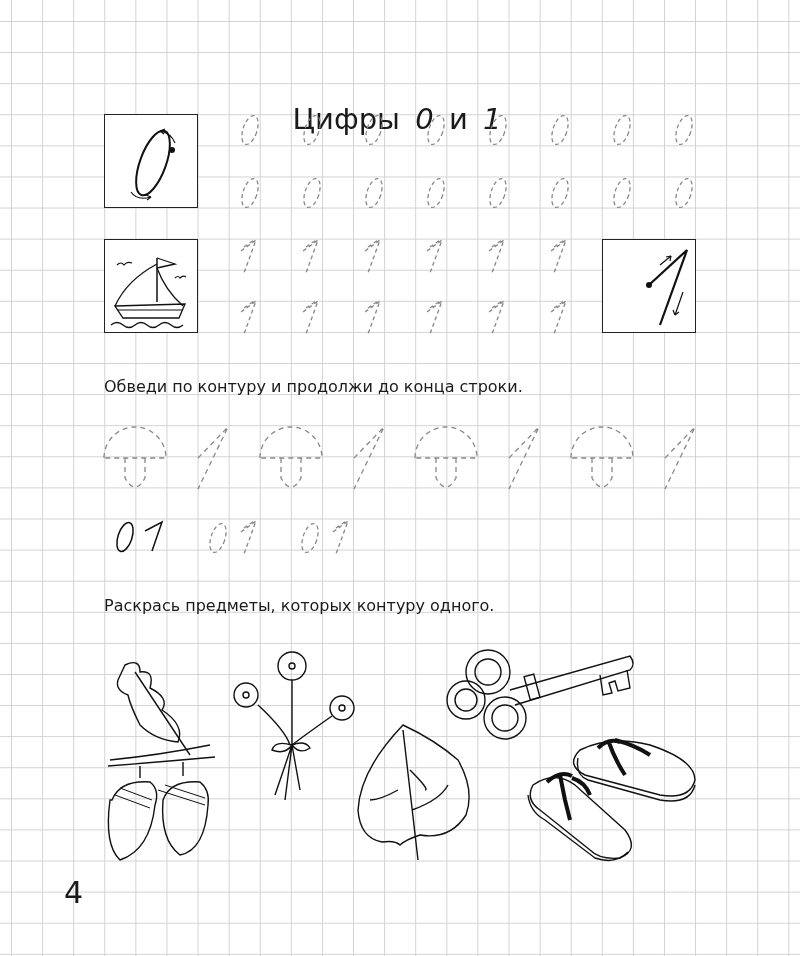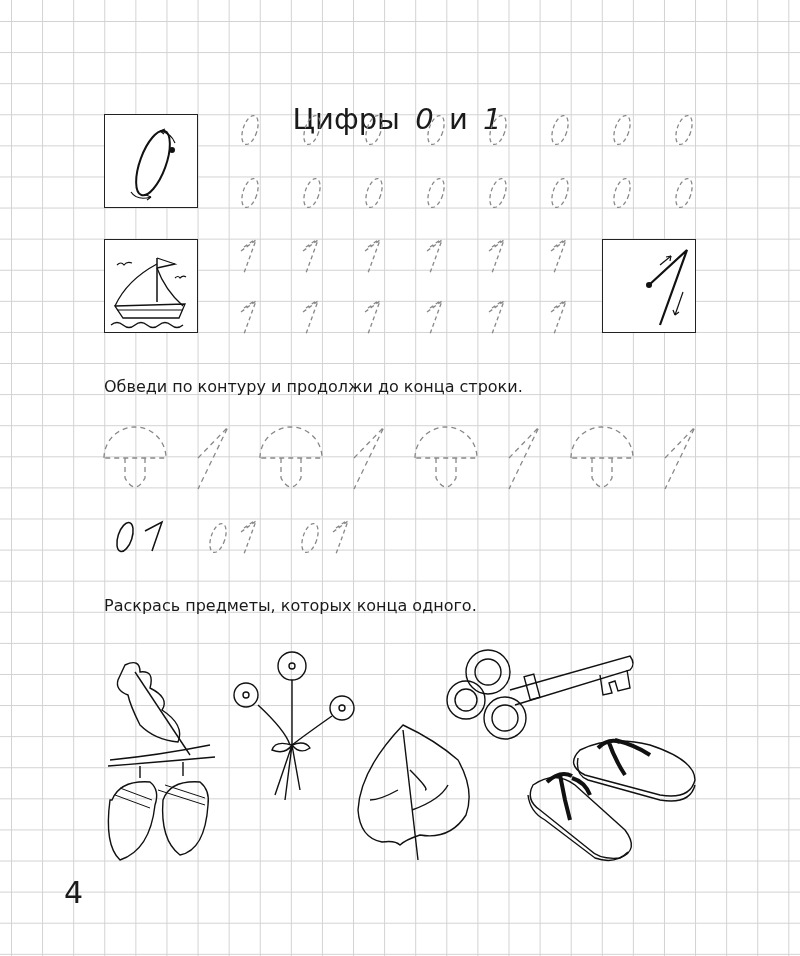--- a/index.html
+++ b/index.html
@@ -128,21 +128,21 @@
     <ellipse cx="125" cy="537" rx="7" ry="15" transform="rotate(18 125 537)" fill="none" stroke="#111" stroke-width="1.5"></ellipse>
     <path d="M145 531 L162 522 L152 551" fill="none" stroke="#111" stroke-width="1.5"></path>
     <use href="#z0" x="218" y="538"></use>
       <use href="#o1" x="250" y="538"></use>
     <use href="#z0" x="310" y="538"></use>
       <use href="#o1" x="342" y="538"></use>
   </g>
 </svg>
 
 <div class="instr" style="top:377px;">Обведи по контуру и продолжи до конца строки.</div>
-<div class="instr" style="top:596px;">Раскрась предметы, которых конца одного.</div>
+<div class="instr" style="top:596px;">Раскрась предметы, которых контуру одного.</div>
 
 <svg class="abs" width="800" height="956">
   <g fill="none" stroke="#111" stroke-width="1.4">
     <path d="M125 665 Q140 658 140 672 Q155 670 150 688 Q170 698 162 710 Q185 725 178 742 Q155 740 140 725 Q130 705 128 695 Q115 690 118 680 Z"></path>
     <path d="M135 672 L190 755"></path>
     <path d="M110 760 Q160 755 210 745 M108 766 Q160 762 215 757"></path>
     <path d="M140 766 l0 12 M183 762 l0 14"></path>
     <path d="M112 800 Q120 780 150 782 Q160 790 155 805 Q150 850 120 860 Q104 845 110 800 Z"></path>
     <path d="M163 800 Q170 780 200 782 Q210 790 208 805 Q205 850 180 855 Q160 840 163 800 Z"></path>
     <path d="M115 795 L150 808 M120 788 L152 800 M158 790 L205 805 M165 785 L205 798" stroke-width="1"></path>

